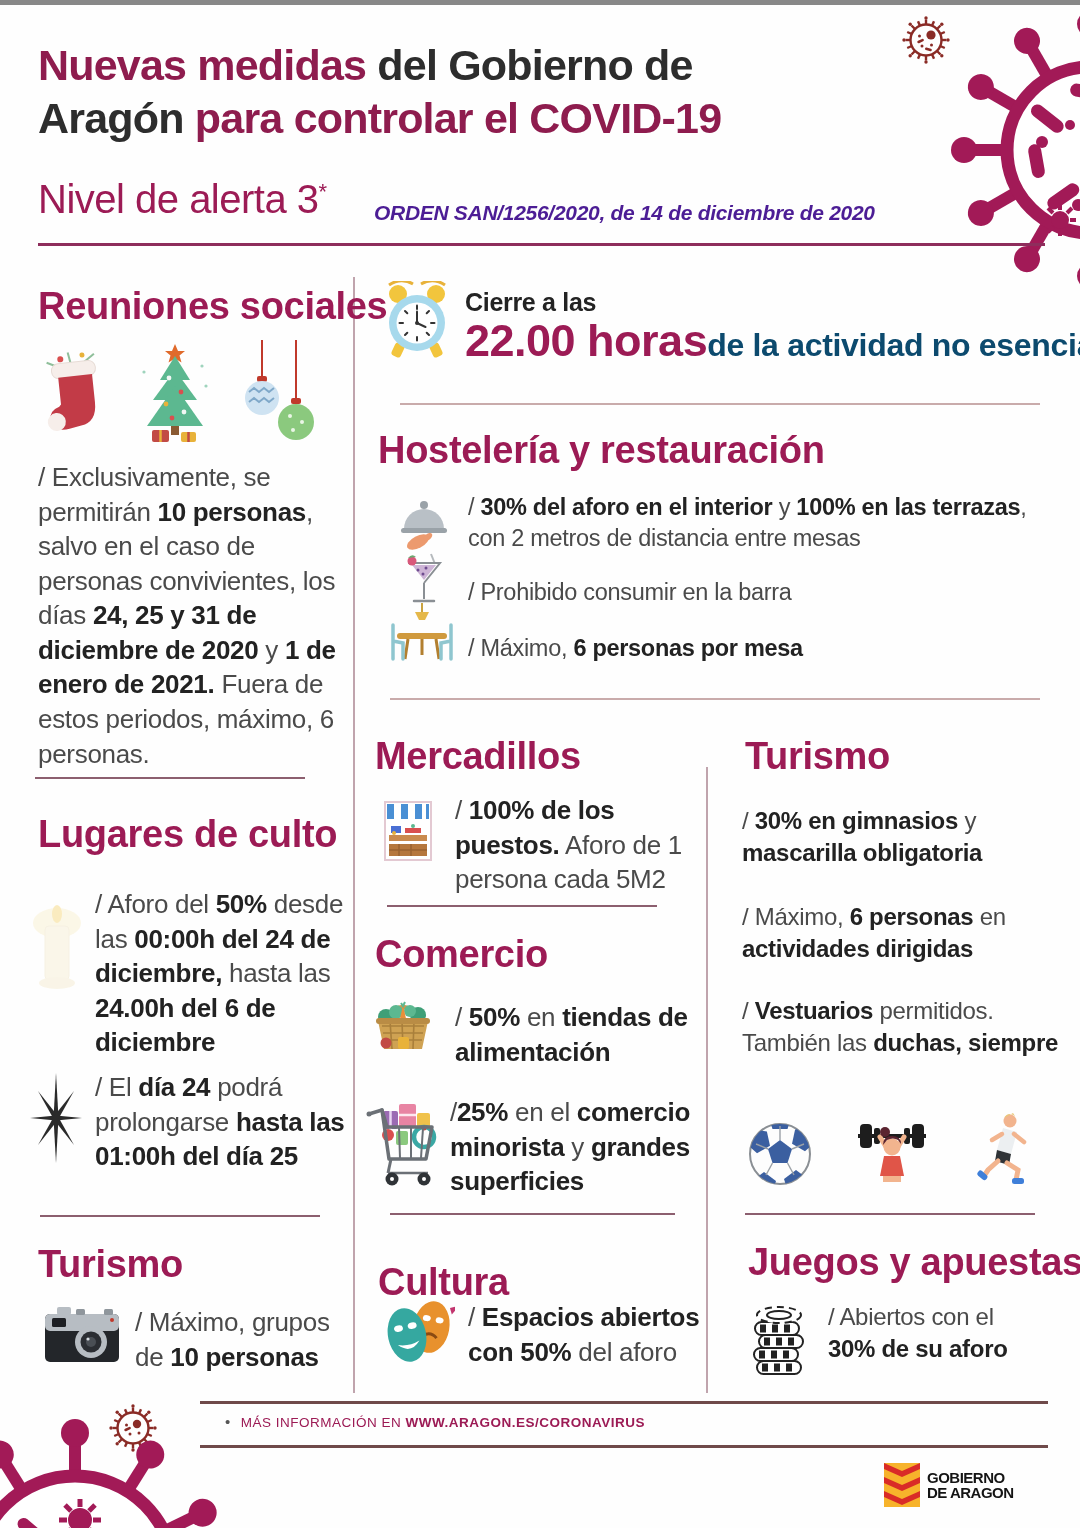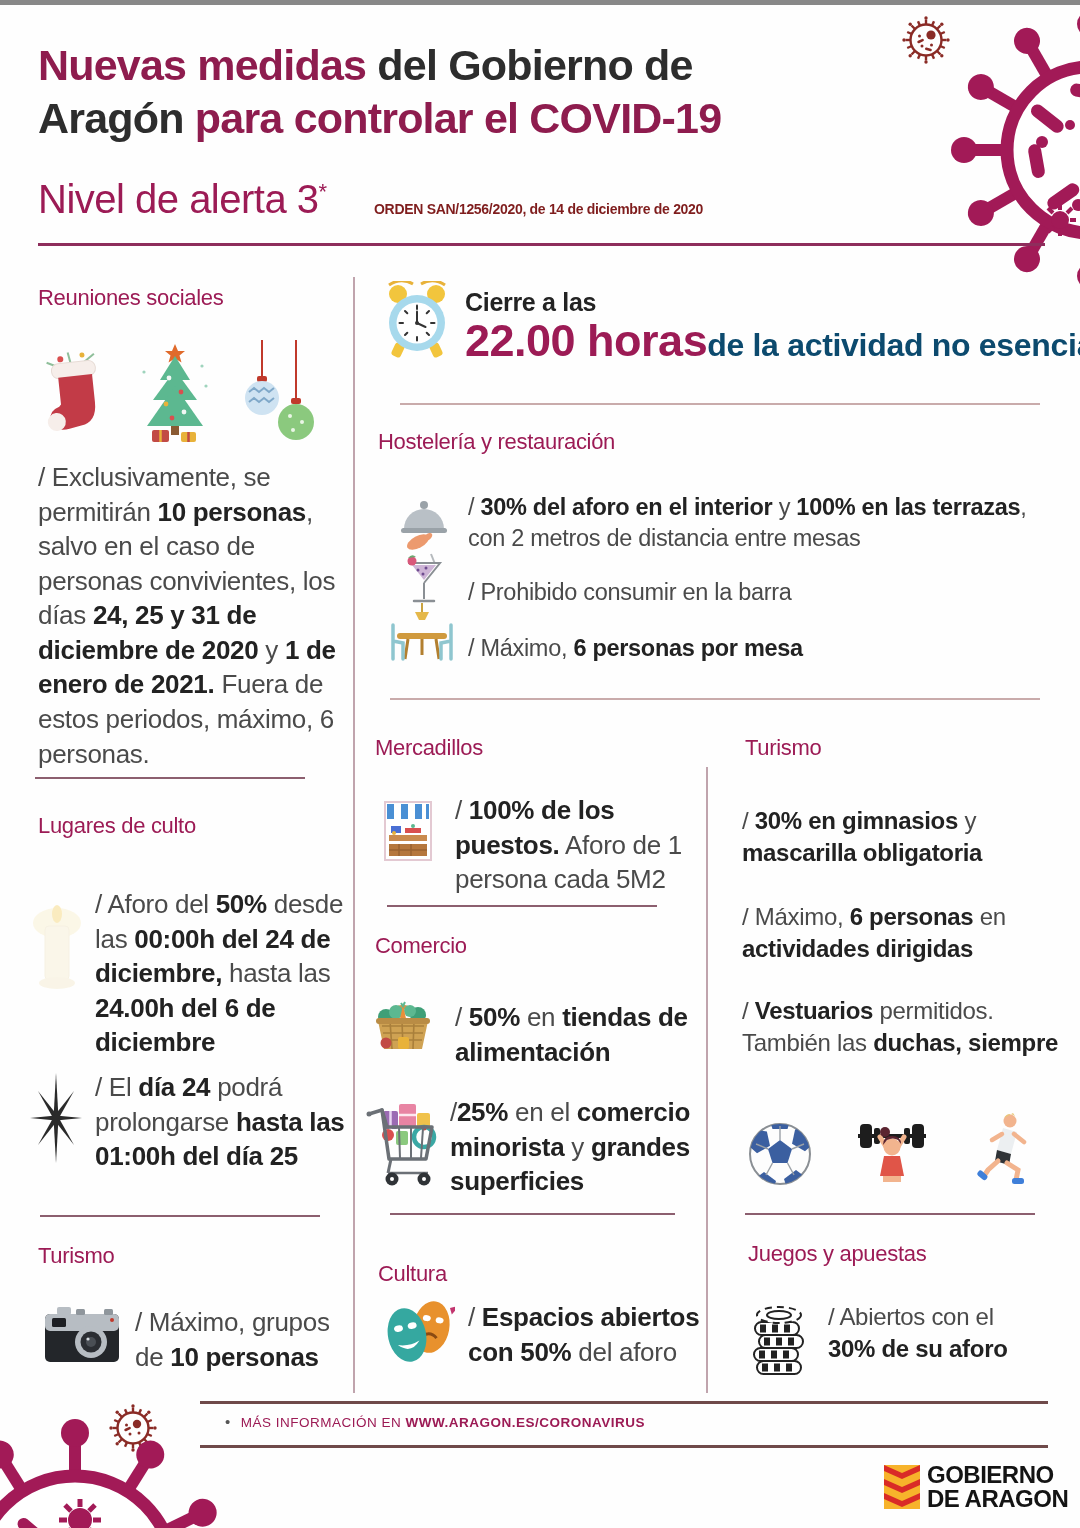--- a/index.html
+++ b/index.html
@@ -13,35 +13,35 @@
   .abs{position:absolute;}
   .rule{position:absolute;height:2px;background:var(--rule_mid);}
   .rule-light{background:var(--rule_light);}
   .rule-accent{height:3px;background:var(--rule_accent);}
   .rule-dark{height:3px;background:var(--rule_dark);}
   .vdiv{position:absolute;width:2px;background:var(--divider);}
   .title{font-size:43px;line-height:1.24;font-weight:600;color:#2d2d2d;letter-spacing:-0.8px;white-space:nowrap;}
   .title .a{color:var(--title_accent);} .title .b{font-weight:800;}
   .alert{font-size:40px;font-weight:400;color:var(--accent);letter-spacing:-0.5px;}
   .alert sup{font-size:22px;}
-  .order{font-size:14px;font-weight:700;color:#7f1d1d;letter-spacing:-0.3px;}
-  .h{font-size:22px;font-weight:400;color:var(--accent);letter-spacing:-0.3px;white-space:nowrap;}
+  .order{font-size:21px;font-style:italic;font-weight:700;color:#4c1d95;letter-spacing:-0.3px;}
+  .h{font-size:38px;font-weight:700;color:var(--accent);letter-spacing:-0.3px;white-space:nowrap;}
   .txt{font-size:26px;line-height:1.33;color:var(--text);letter-spacing:-0.3px;white-space:nowrap;}
   .txt .b{font-weight:800;color:var(--text_bold);}
   .txt-sm{font-size:23.5px;}
   .col-r .txt{font-size:24px;}
   .close-line1{font-size:25px;font-weight:800;color:#232323;letter-spacing:-0.3px;}
   .close-row{display:flex;align-items:baseline;white-space:nowrap;}
   .close-time{font-size:45px;font-weight:800;color:var(--accent);letter-spacing:-0.5px;}
   .close-line2{font-size:32px;font-weight:700;color:#0c4a6e;letter-spacing:-0.3px;}
   .info{font-size:13.5px;letter-spacing:0.5px;color:var(--accent);white-space:nowrap;}
   .info .bullet{color:#555;font-size:15px;margin-right:10px;}
   .info .b{font-weight:800;}
   .logo{display:flex;align-items:center;gap:7px;}
-  .logo-text{font-size:24px;font-weight:800;color:#141414;line-height:1.0;letter-spacing:-0.5px;white-space:nowrap;}
+  .logo-text{font-size:15px;font-weight:800;color:#141414;line-height:1.0;letter-spacing:-0.5px;white-space:nowrap;}
   .iconrow{display:flex;align-items:flex-end;}
 </style>
 </head>
 <body>
 
 <div id="page">
 
   <svg class="abs" style="left:897px;top:6px" width="58" height="58" viewBox="0 0 58 58">
     <g stroke="var(--virus_red)" fill="none" stroke-width="2.4">
       <circle cx="29" cy="29" r="15.5"></circle>

